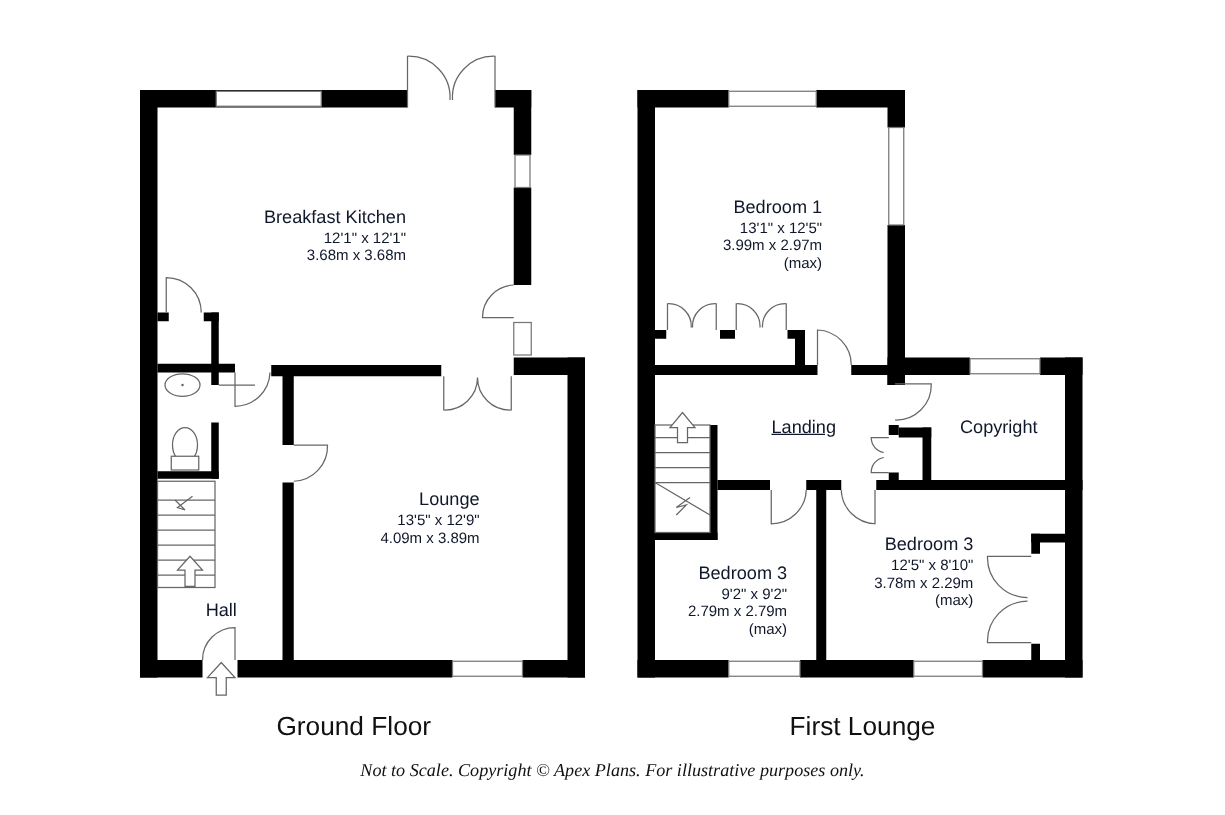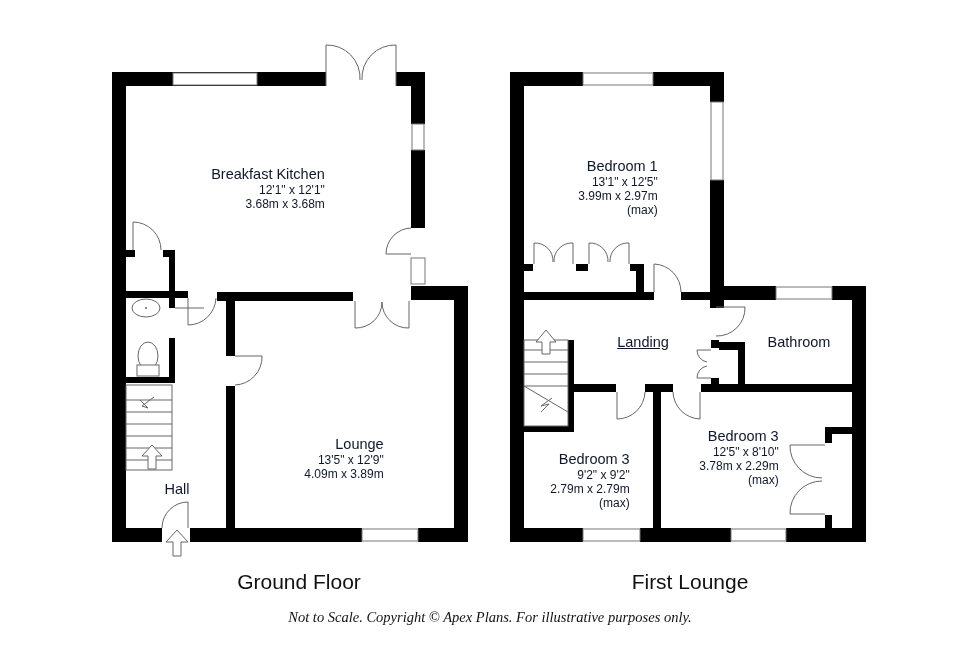--- a/index.html
+++ b/index.html
@@ -170,21 +170,21 @@
     <path class="fix" d="M542 354 L542 342 L536 342 L546 330 L556 342 L550 342 L550 354 Z"></path>
   </g>
 </svg>
 
 <div class="lbl" style="left:268px; top:166px;">
   <div class="rn">Breakfast Kitchen</div>
   <div class="rd">12'1" x 12'1"</div>
   <div class="rd">3.68m x 3.68m</div>
 </div>
 
-<div class="lbl" style="left:344px; top:392px;margin-top:44px;">
+<div class="lbl" style="left:344px; top:392px;">
   <div class="rn">Lounge</div>
   <div class="rd">13'5" x 12'9"</div>
   <div class="rd">4.09m x 3.89m</div>
 </div>
 
 <div class="lbl" style="left:177px; top:481px;">
   <div class="rn">Hall</div>
 </div>
 
 <div class="lbl" style="left:618px; top:158px;">
@@ -192,32 +192,32 @@
   <div class="rd">13'1" x 12'5"</div>
   <div class="rd">3.99m x 2.97m</div>
   <div class="rd">(max)</div>
 </div>
 
 <div class="lbl" style="left:643px; top:334px;text-decoration:underline;">
   <div class="rn">Landing</div>
 </div>
 
 <div class="lbl" style="left:799px; top:334px;">
-  <div class="rn">Bathroom</div>
+  <div class="rn">Copyright</div>
 </div>
 
 <div class="lbl" style="left:590px; top:451px;">
   <div class="rn">Bedroom 3</div>
   <div class="rd">9'2" x 9'2"</div>
   <div class="rd">2.79m x 2.79m</div>
   <div class="rd">(max)</div>
 </div>
 
 <div class="lbl" style="left:739px; top:428px;">
   <div class="rn">Bedroom 3</div>
   <div class="rd">12'5" x 8'10"</div>
   <div class="rd">3.78m x 2.29m</div>
   <div class="rd">(max)</div>
 </div>
 
-<div class="floor" style="left:299px; top:570px;">Ground Floor</div>
+<div class="floor" style="left:283px; top:570px;">Ground Floor</div>
 <div class="floor" style="left:690px; top:570px;">First Lounge</div>
 <div class="foot">Not to Scale. Copyright © Apex Plans. For illustrative purposes only.</div>
 
 </body></html>

